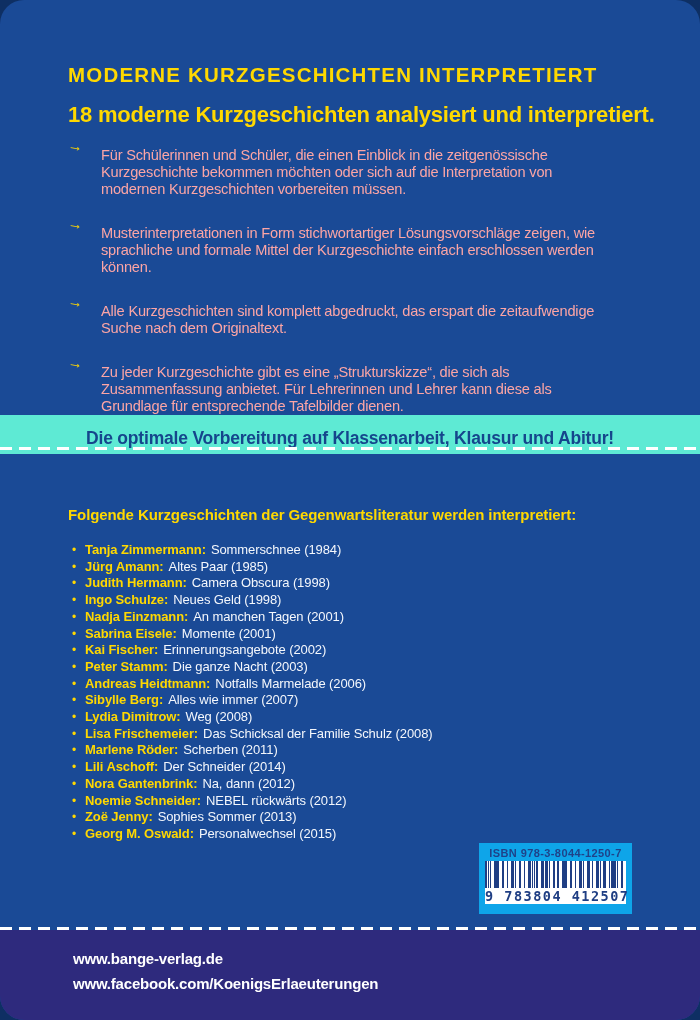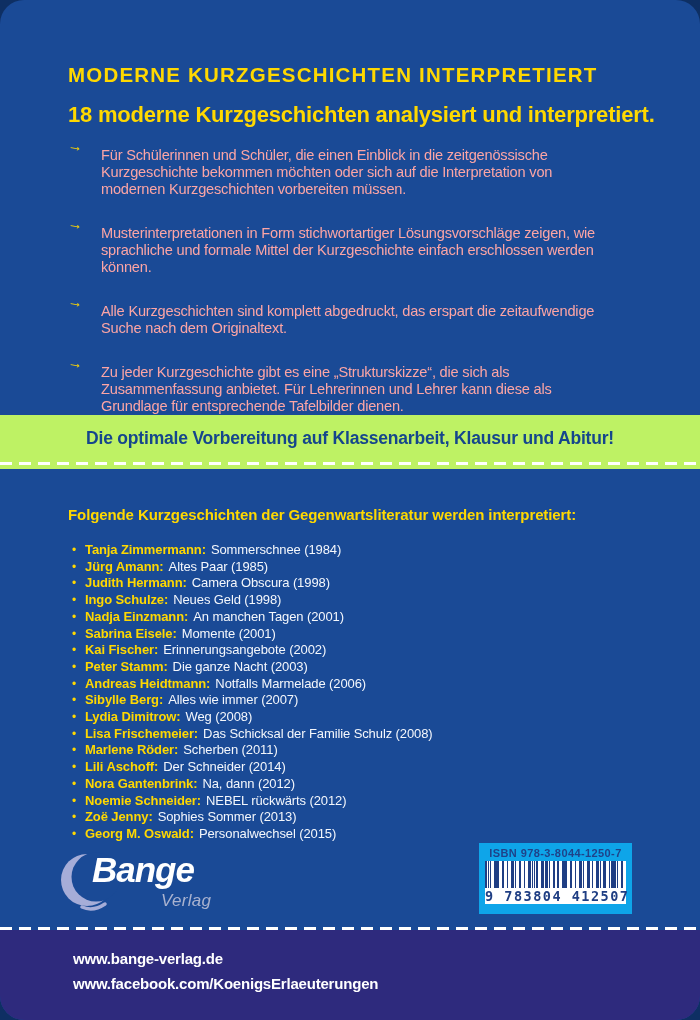--- a/index.html
+++ b/index.html
@@ -40,22 +40,22 @@
     color:#ffd800; font-weight:bold; font-size:15px; line-height:21px;
     transform:rotate(10deg); transform-origin:center;
   }
   .bullet-text {
     margin:12px; padding-left:5px;
     color:#fca5a5; font-size:14.6px; line-height:17px; letter-spacing:-0.2px;
   }
 
   
   .banner {
-    position:absolute; top:415px; left:0; width:700px; height:54px;
-    background:#bef264;
+    position:absolute; top:415px; left:0; width:700px; height:39px;
+    background:#5eead4;
   }
   .banner-text {
     display:block; text-align:center;
     margin-top:13px;
     color:#15468c; font-size:17.5px; font-weight:bold; letter-spacing:-0.2px;
   }
   .dash-line {
     position:absolute; left:0; width:700px; height:3px;
     background:repeating-linear-gradient(90deg,#ffffff 0 12px,rgba(255,255,255,0) 12px 19px);
   }
@@ -271,29 +271,20 @@
         <span class="story-work">Sophies Sommer (2013)</span>
       </li>
 
       <li class="story">
         <span class="story-dot">•</span>
         <span class="story-author">Georg M. Oswald:</span>
         <span class="story-work">Personalwechsel (2015)</span>
       </li>
     </ul>
 
-  <div class="logo">
-    <svg width="64" height="72" viewBox="0 0 64 72">
-      <circle cx="27" cy="33" r="26" fill="#a6add8"></circle>
-      <circle cx="36" cy="30" r="24.5" fill="#1a4a96"></circle>
-      <path d="M22 60 Q33 65 45 57" stroke="#a6add8" stroke-width="3.5" fill="none" stroke-linecap="round"></path>
-    </svg>
-    <span class="logo-name">Bange</span>
-    <span class="logo-type">Verlag</span>
-  </div>
 
   <div class="barcode">
     <div class="barcode-isbn">ISBN 978-3-8044-1250-7</div>
     <div class="barcode-bars"></div>
     <div class="barcode-digits">9 783804 412507</div>
   </div>
 
   <div class="dash-line bottom"></div>
 
   <div class="footer">

